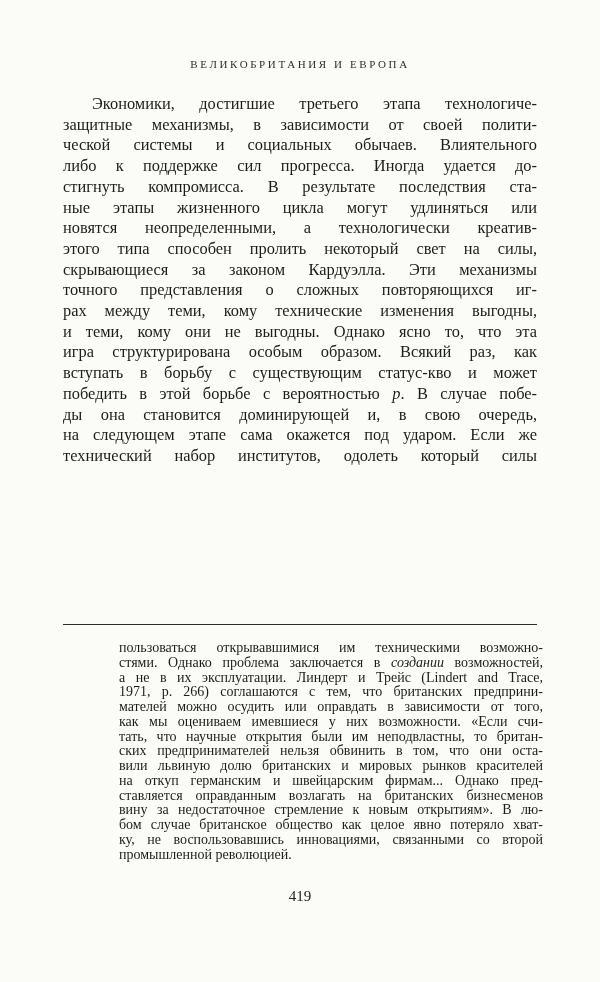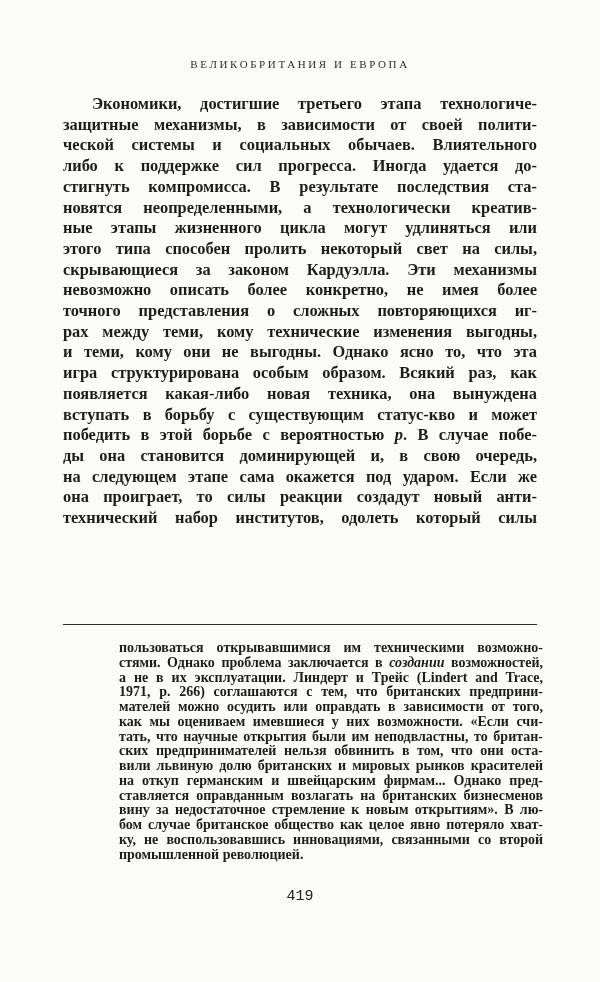--- a/index.html
+++ b/index.html
@@ -35,21 +35,20 @@
     width: 474px;
     font-size: 16.4px;
     line-height: 20.7px;
   }
   .body-text .tline:first-child {
     text-indent: 29px;
   }
   .tline {
     text-align: justify;
     text-align-last: justify;
-    font-weight: bold;
   }
   .footnote-rule {
     position: absolute;
     top: 624px;
     left: 63px;
     width: 474px;
     height: 1px;
     background: #2b2b2b;
   }
   .footnote {
@@ -64,53 +63,49 @@
     text-align-last: left;
   }
   .page-number {
     position: absolute;
     top: 888px;
     left: 0;
     width: 100%;
     text-align: center;
     font-size: 15px;
     color: #222;
-    font-family: Liberation Mono, monospace;
   }
   .it {
     font-style: italic;
   }
 </style>
 </head>
 <body>
 
 <div class="page">
   <div class="running-header">ВЕЛИКОБРИТАНИЯ И ЕВРОПА</div>
 
   <div class="body-text">
       <div class="tline"><span>Экономики, достигшие третьего этапа технологиче-</span></div>
       <div class="tline"><span>защитные механизмы, в зависимости от своей полити-</span></div>
       <div class="tline"><span>ческой системы и социальных обычаев. Влиятельного</span></div>
       <div class="tline"><span>либо к поддержке сил прогресса. Иногда удается до-</span></div>
       <div class="tline"><span>стигнуть компромисса. В результате последствия ста-</span></div>
+      <div class="tline"><span>ные этапы жизненного цикла могут удлиняться или</span></div>
       <div class="tline"><span>новятся неопределенными, а технологически креатив-</span></div>
-      <div class="tline"><span>ные этапы жизненного цикла могут удлиняться или</span></div>
       <div class="tline"><span>этого типа способен пролить некоторый свет на силы,</span></div>
       <div class="tline"><span>скрывающиеся за законом Кардуэлла. Эти механизмы</span></div>
-      <div class="tline"><span>невозможно описать более конкретно, не имея более</span></div>
       <div class="tline"><span>точного представления о сложных повторяющихся иг-</span></div>
       <div class="tline"><span>рах между теми, кому технические изменения выгодны,</span></div>
       <div class="tline"><span>и теми, кому они не выгодны. Однако ясно то, что эта</span></div>
       <div class="tline"><span>игра структурирована особым образом. Всякий раз, как</span></div>
-      <div class="tline"><span>появляется какая-либо новая техника, она вынуждена</span></div>
       <div class="tline"><span>вступать в борьбу с существующим статус-кво и может</span></div>
       <div class="tline"><span>победить в этой борьбе с вероятностью </span><span class="it">p</span><span>. В случае побе-</span></div>
       <div class="tline"><span>ды она становится доминирующей и, в свою очередь,</span></div>
       <div class="tline"><span>на следующем этапе сама окажется под ударом. Если же</span></div>
-      <div class="tline"><span>она проиграет, то силы реакции создадут новый анти-</span></div>
       <div class="tline"><span>технический набор институтов, одолеть который силы</span></div>
     </div>
 
   <div class="footnote-rule"></div>
 
   <div class="footnote">
       <div class="tline"><span>пользоваться открывавшимися им техническими возможно-</span></div>
       <div class="tline"><span>стями. Однако проблема заключается в </span><span class="it">создании</span><span> возможностей,</span></div>
       <div class="tline"><span>а не в их эксплуатации. Линдерт и Трейс (Lindert and Trace,</span></div>
       <div class="tline"><span>1971, p. 266) соглашаются с тем, что британских предприни-</span></div>

